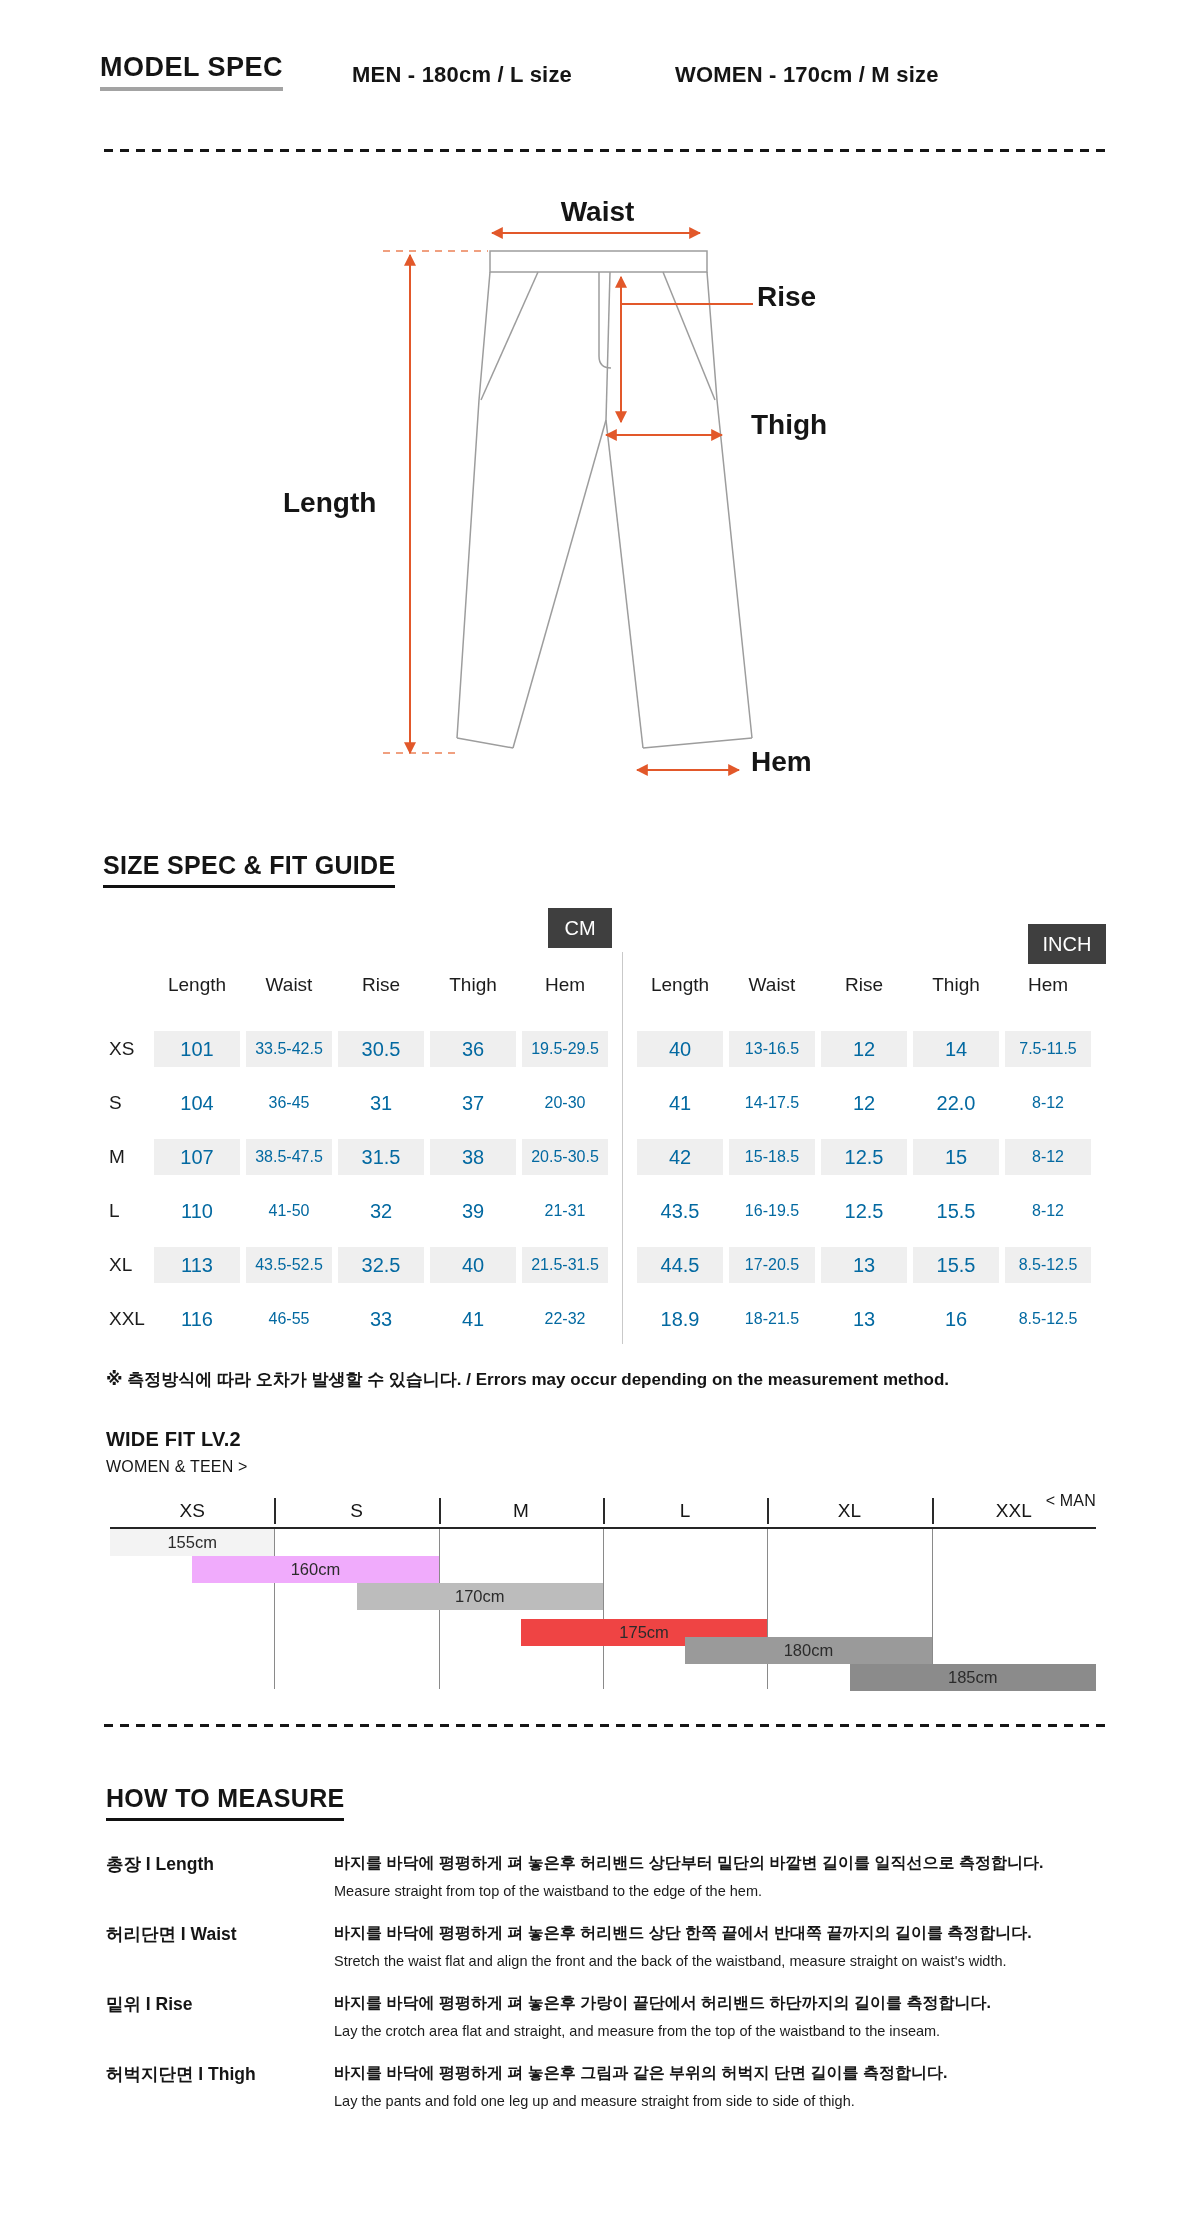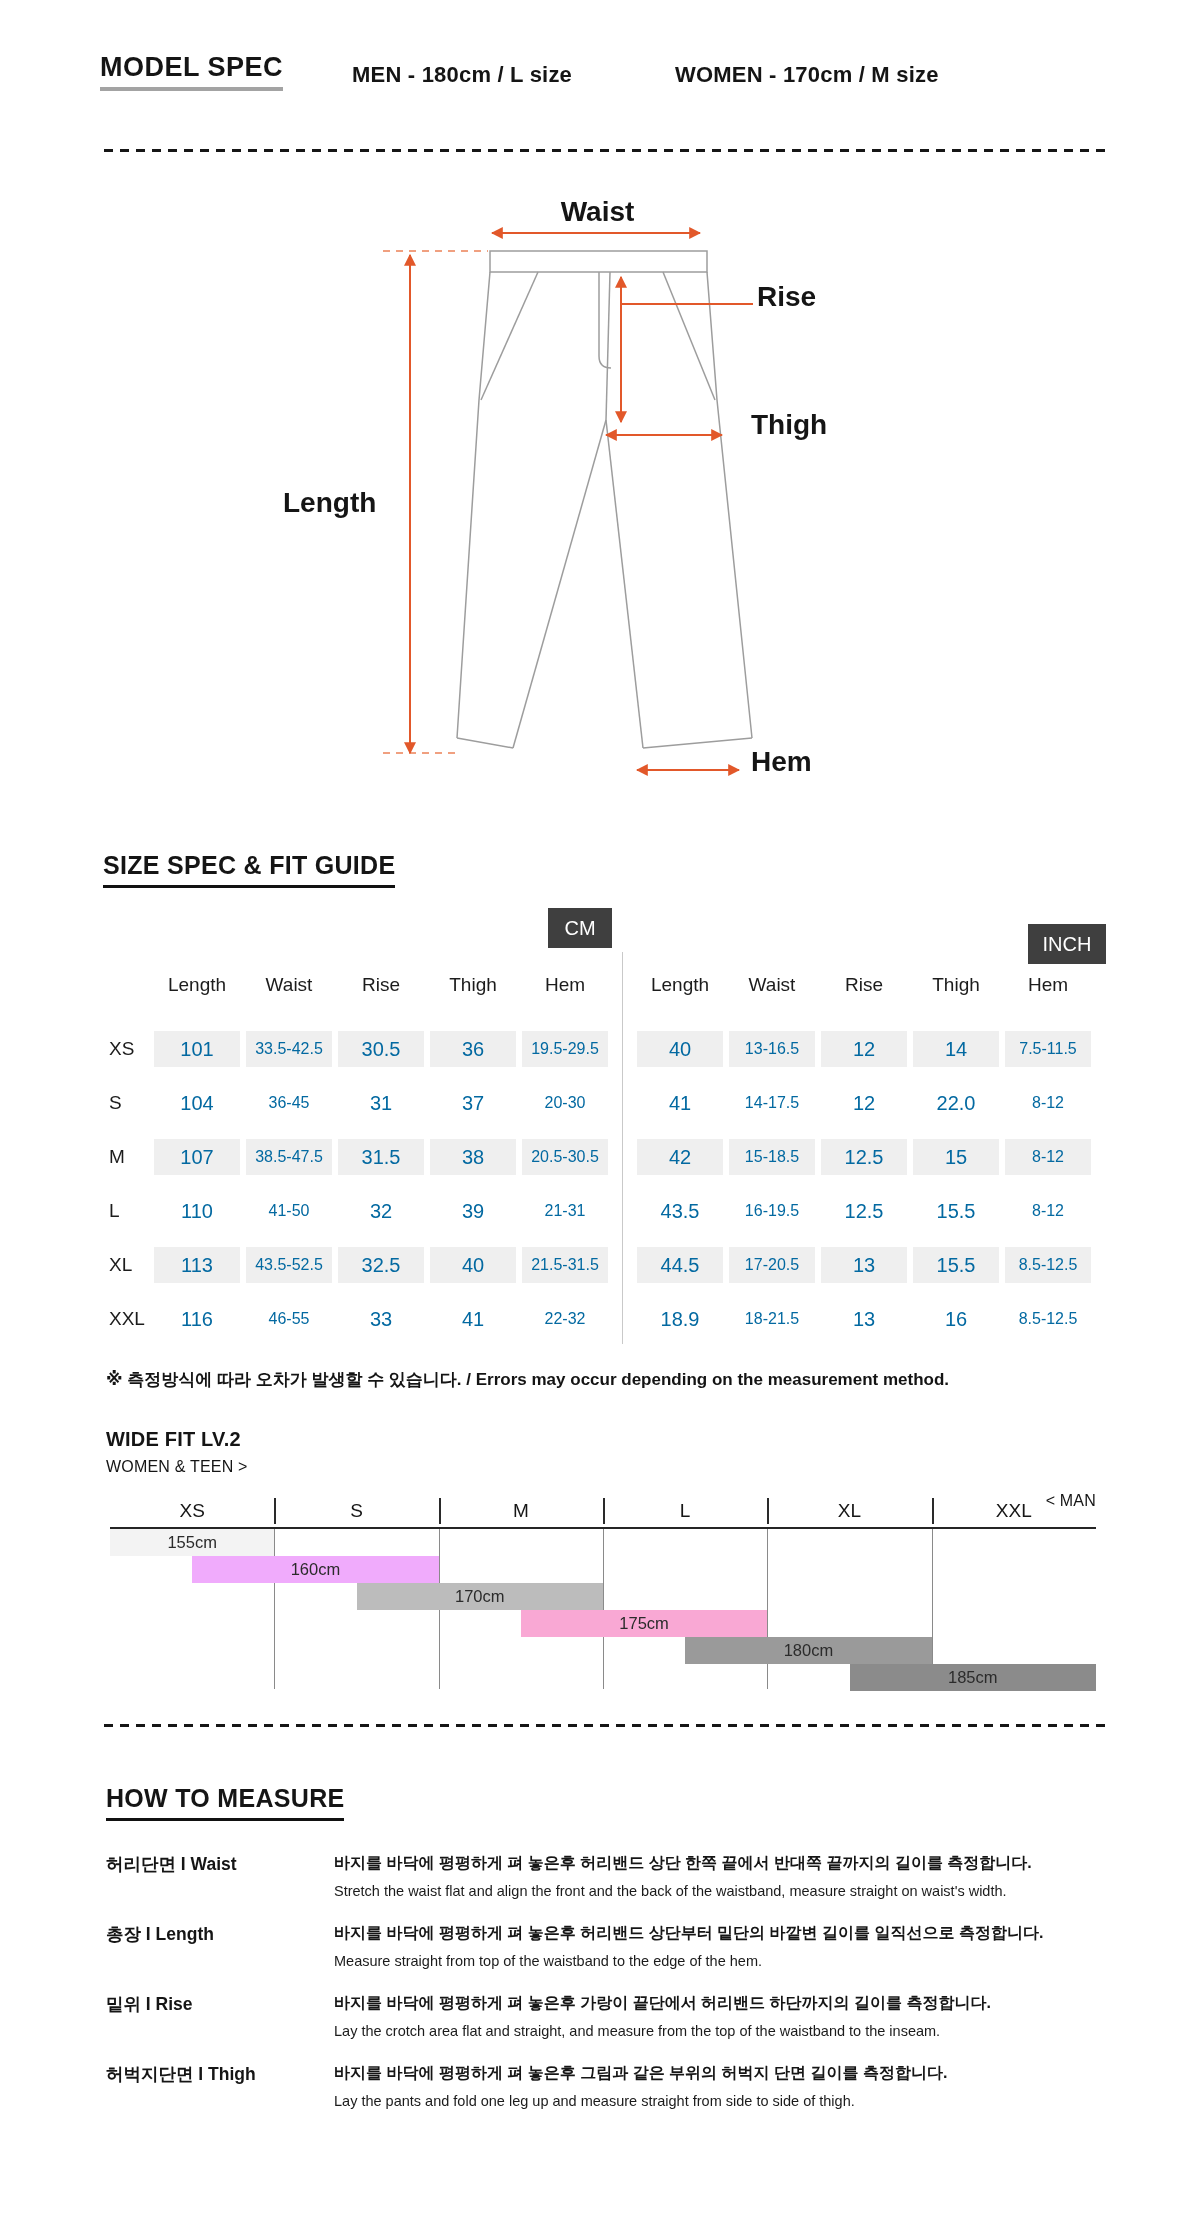--- a/index.html
+++ b/index.html
@@ -33,21 +33,21 @@
   .fit-sizes{display:grid;grid-template-columns:repeat(6,1fr);height:32px;}
   .fit-size{display:flex;align-items:center;justify-content:center;font-size:19px;color:#161616;}
   .fit-tick{position:absolute;top:3px;width:2px;height:26px;background:#2a2a2a;}
   .fit-hline{position:absolute;top:32px;left:0;width:100%;height:2px;background:#252525;}
   .fit-grid{position:absolute;top:34px;height:160px;width:1px;background:#8a8a8a;}
   .bar{position:absolute;height:27px;display:flex;align-items:center;justify-content:center;
        font-size:16.5px;color:#2b2b2b;}
   .bar1{top:34px;left:0;width:16.6667%;background:#f3f3f3;}
   .bar2{top:61px;left:8.3333%;width:25%;background:#f0abfc;}
   .bar3{top:88px;left:25%;width:25%;background:#bcbcbc;}
-  .bar4{top:115px;left:41.6667%;width:25%;background:#f9a8d4;}
+  .bar4{top:124px;left:41.6667%;width:25%;background:#ef4444;}
   .bar5{top:142px;left:58.3333%;width:25%;background:#9a9a9a;}
   .bar6{top:169px;left:75%;width:25%;background:#8b8b8b;}
   .note{font-size:17px;font-weight:600;color:#141414;}
   
   .htm-rows{position:absolute;left:106px;top:1852px;width:1000px;}
   .htm-row{display:flex;margin-bottom:21px;}
   .htm-label{width:228px;font-size:17.5px;font-weight:bold;flex:none;}
   .htm-desc{flex:1;}
   .htm-ko{font-size:16px;font-weight:700;line-height:22px;}
   .htm-en{font-size:14.5px;font-weight:400;line-height:20px;margin-top:7px;color:#1b1b1b;}
@@ -246,34 +246,34 @@
   </div>
 
   <div class="abs dash-divider" style="left:104px;top:1724px;width:1007px;"></div>
 
   <div class="abs" style="left:106px;top:1784px;">
     <span class="h2">HOW TO MEASURE</span>
   </div>
 
   <div class="htm-rows">
     <div class="htm-row">
+      <div class="htm-label">총장 I Length</div>
+      <div class="htm-desc">
+        <div class="htm-ko">바지를 바닥에 평평하게 펴 놓은후 허리밴드 상단부터 밑단의 바깥변 길이를 일직선으로 측정합니다.</div>
+        <div class="htm-en">Measure straight from top of the waistband to the edge of the hem.</div>
+      </div>
+    </div>
+    <div class="htm-row">
       <div class="htm-label">허리단면 I Waist</div>
       <div class="htm-desc">
         <div class="htm-ko">바지를 바닥에 평평하게 펴 놓은후 허리밴드 상단 한쪽 끝에서 반대쪽 끝까지의 길이를 측정합니다.</div>
         <div class="htm-en">Stretch the waist flat and align the front and the back of the waistband, measure straight on waist's width.</div>
       </div>
     </div>
     <div class="htm-row">
-      <div class="htm-label">총장 I Length</div>
-      <div class="htm-desc">
-        <div class="htm-ko">바지를 바닥에 평평하게 펴 놓은후 허리밴드 상단부터 밑단의 바깥변 길이를 일직선으로 측정합니다.</div>
-        <div class="htm-en">Measure straight from top of the waistband to the edge of the hem.</div>
-      </div>
-    </div>
-    <div class="htm-row">
       <div class="htm-label">밑위 I Rise</div>
       <div class="htm-desc">
         <div class="htm-ko">바지를 바닥에 평평하게 펴 놓은후 가랑이 끝단에서 허리밴드 하단까지의 길이를 측정합니다.</div>
         <div class="htm-en">Lay the crotch area flat and straight, and measure from the top of the waistband to the inseam.</div>
       </div>
     </div>
     <div class="htm-row">
       <div class="htm-label">허벅지단면 I Thigh</div>
       <div class="htm-desc">
         <div class="htm-ko">바지를 바닥에 평평하게 펴 놓은후 그림과 같은 부위의 허벅지 단면 길이를 측정합니다.</div>

